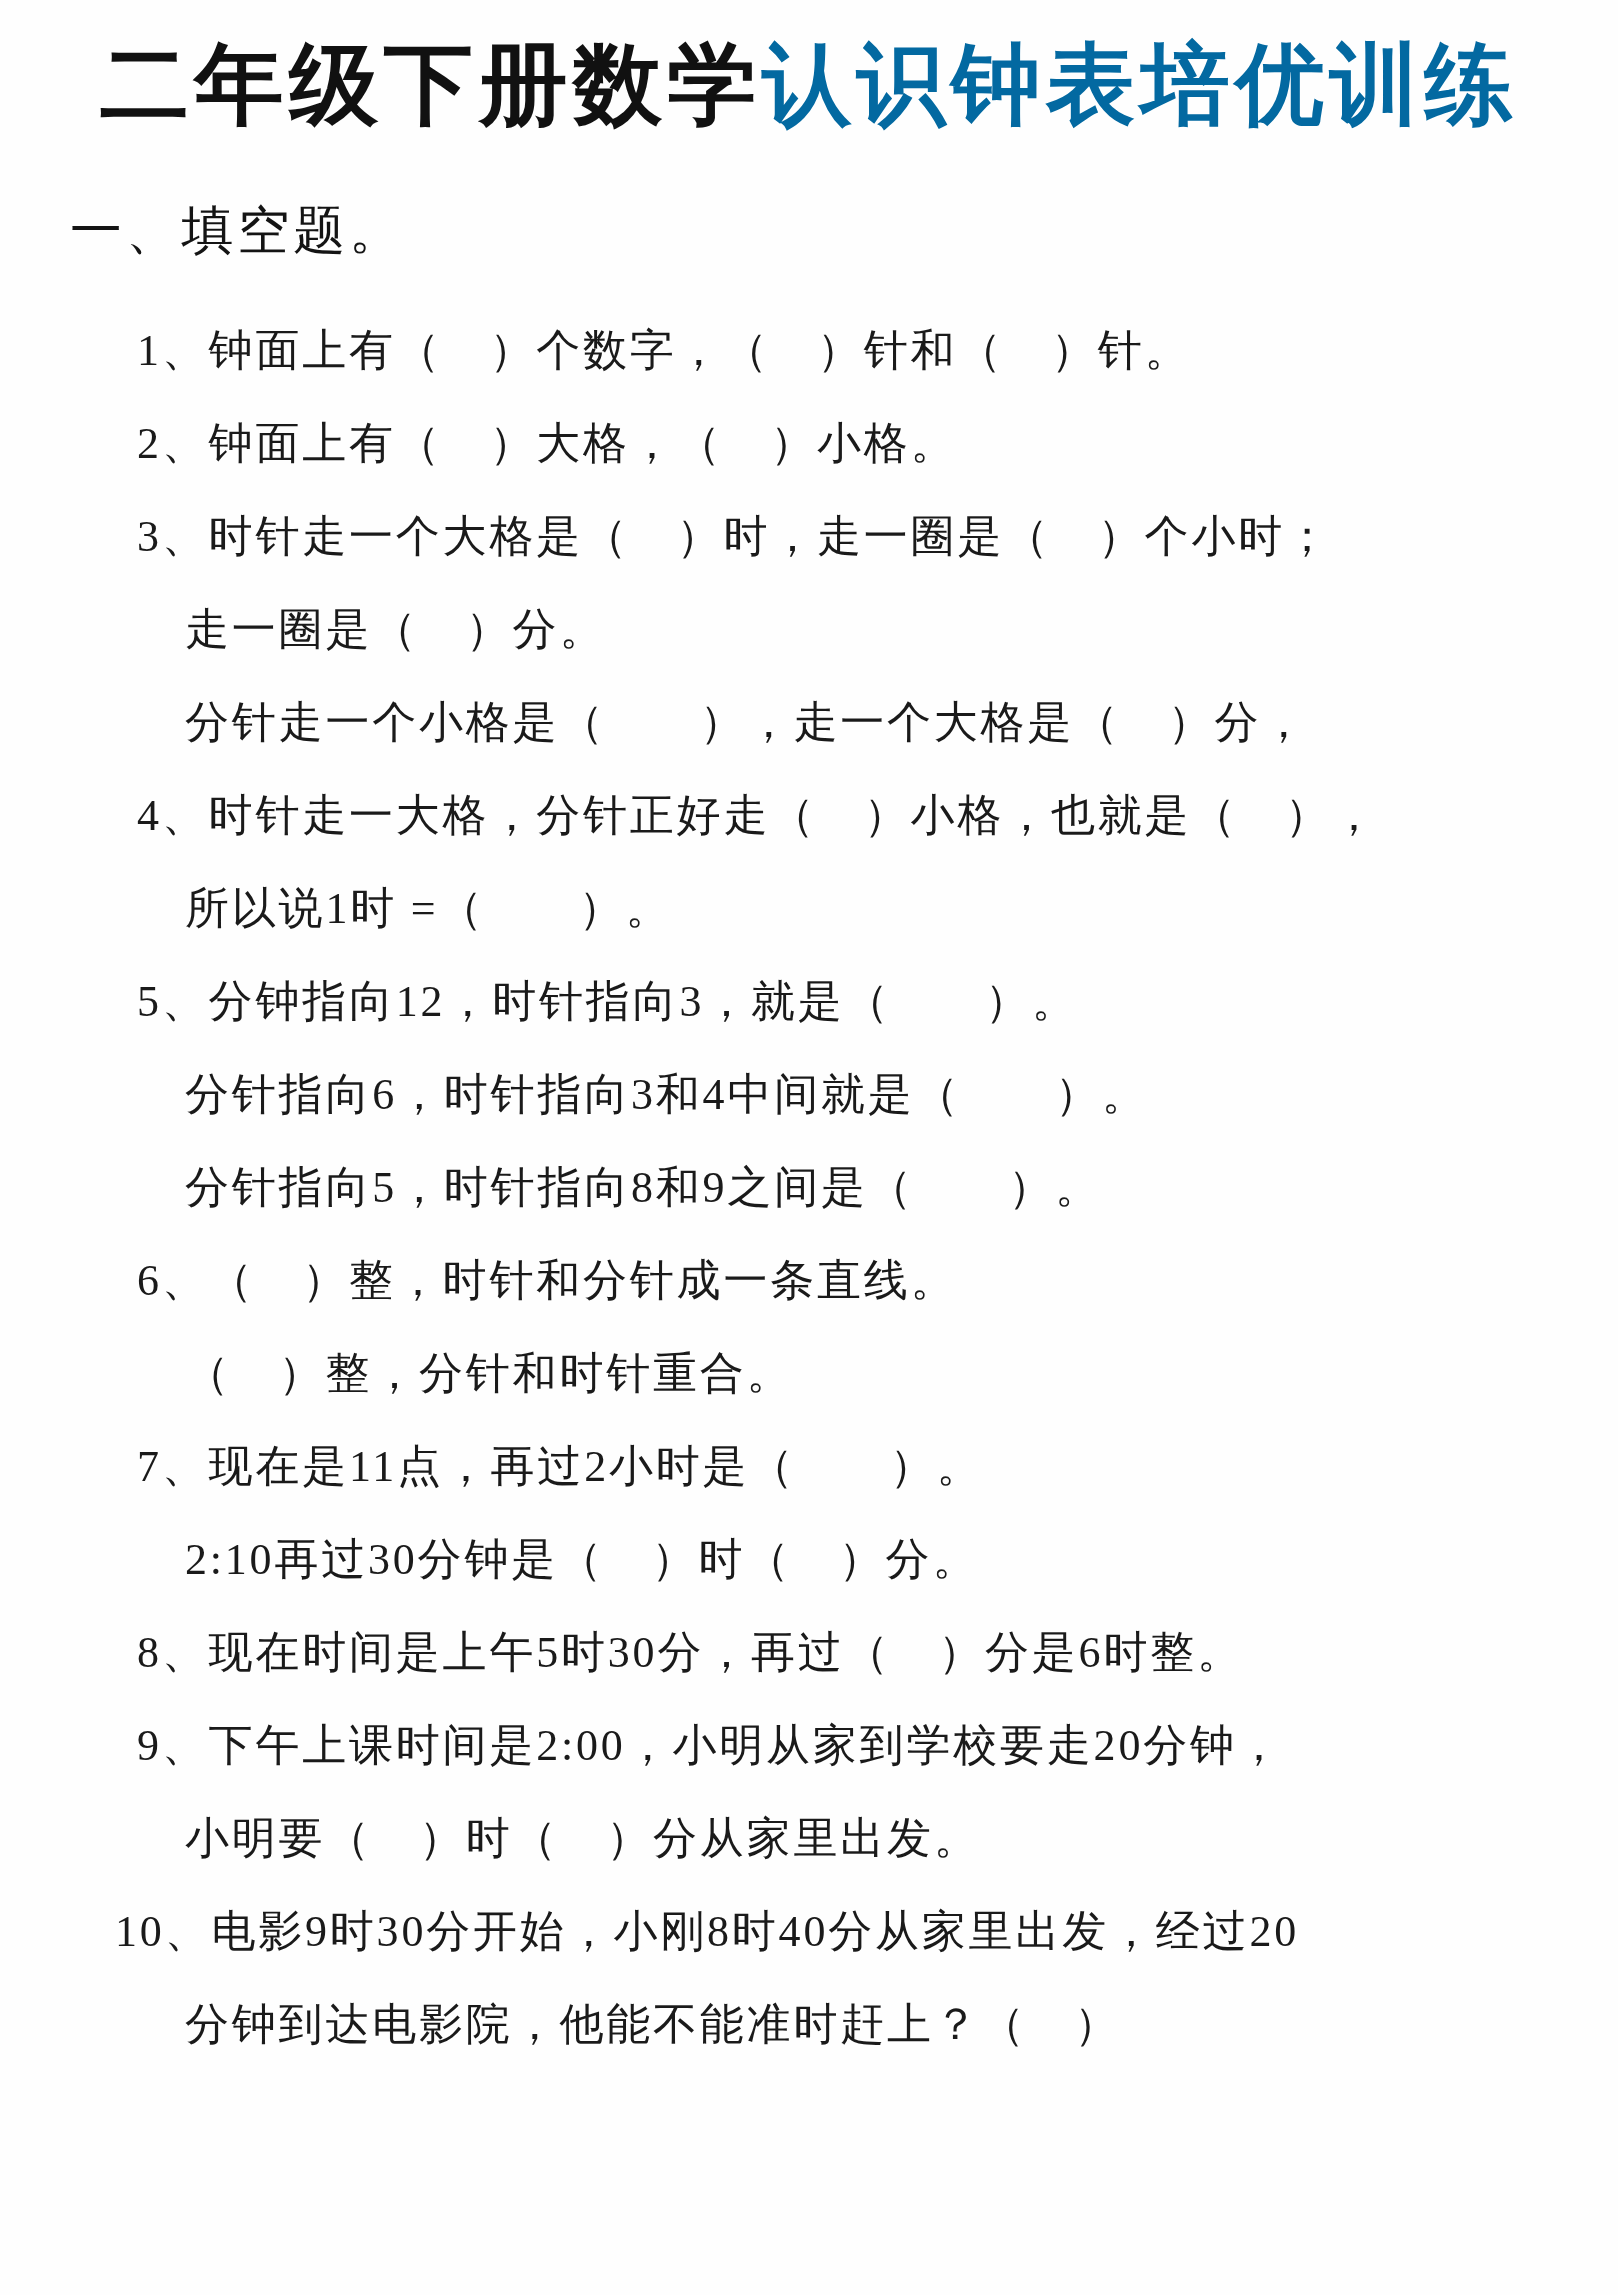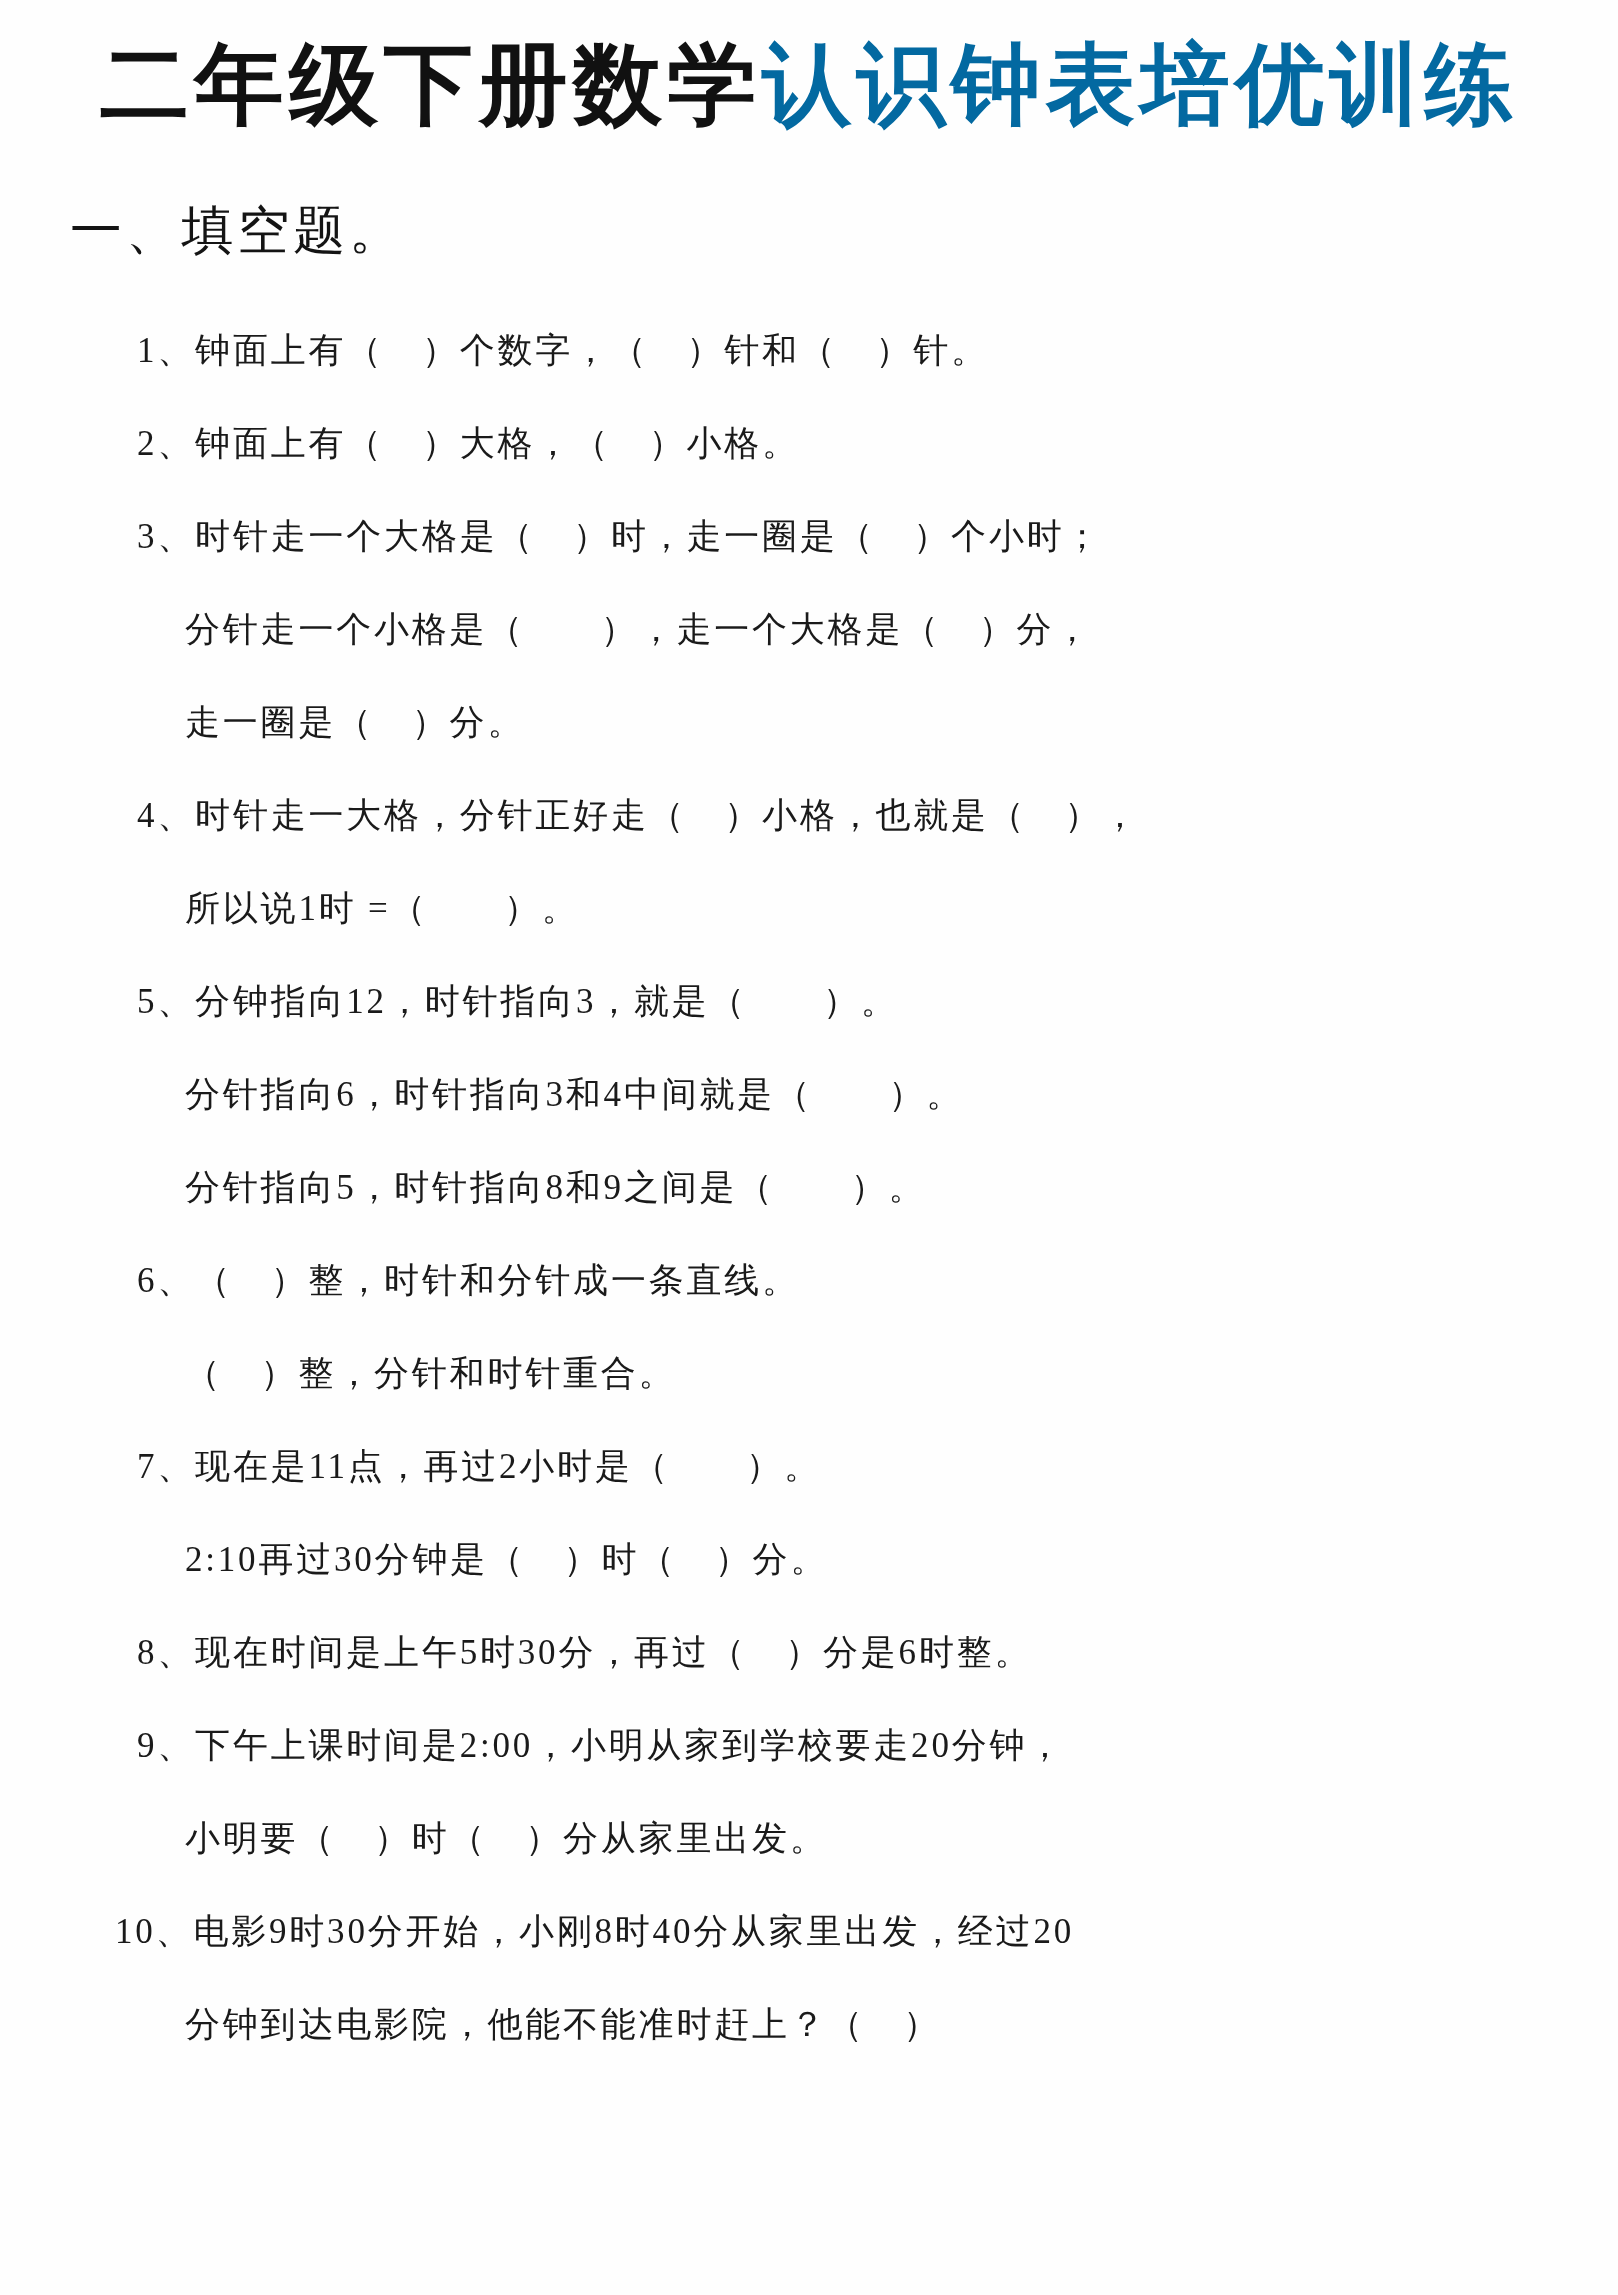--- a/index.html
+++ b/index.html
@@ -35,21 +35,21 @@
     margin: 62px 0 0 70px;
     font-size: 52px;
     font-weight: normal;
     letter-spacing: 3.8px;
     color: #141414;
   }
   .questions {
     margin-top: 38px;
   }
   .line {
-    font-size: 35px;
+    font-size: 44px;
     line-height: 93px;
     letter-spacing: 2.8px;
     margin-left: 137px;
     white-space: pre;
     color: #1a1a1a;
   }
   .line.cont {
     margin-left: 185px;
   }
   .line.num10 {
@@ -65,22 +65,22 @@
 
   <h2 class="section-heading">一、填空题。</h2>
 
   <div class="questions">
 
     <div class="line">1、钟面上有（　）个数字，（　）针和（　）针。</div>
 
     <div class="line">2、钟面上有（　）大格，（　）小格。</div>
 
     <div class="line">3、时针走一个大格是（　）时，走一圈是（　）个小时；</div>
+    <div class="line cont">走一圈是（　）分。</div>
     <div class="line cont">分针走一个小格是（　　），走一个大格是（　）分，</div>
-    <div class="line cont">走一圈是（　）分。</div>
 
     <div class="line">4、时针走一大格，分针正好走（　）小格，也就是（　），</div>
     <div class="line cont">所以说1时 =（　　）。</div>
 
     <div class="line">5、分钟指向12，时针指向3，就是（　　）。</div>
     <div class="line cont">分针指向6，时针指向3和4中间就是（　　）。</div>
     <div class="line cont">分针指向5，时针指向8和9之间是（　　）。</div>
 
     <div class="line">6、（　）整，时针和分针成一条直线。</div>
     <div class="line cont">（　）整，分针和时针重合。</div>

